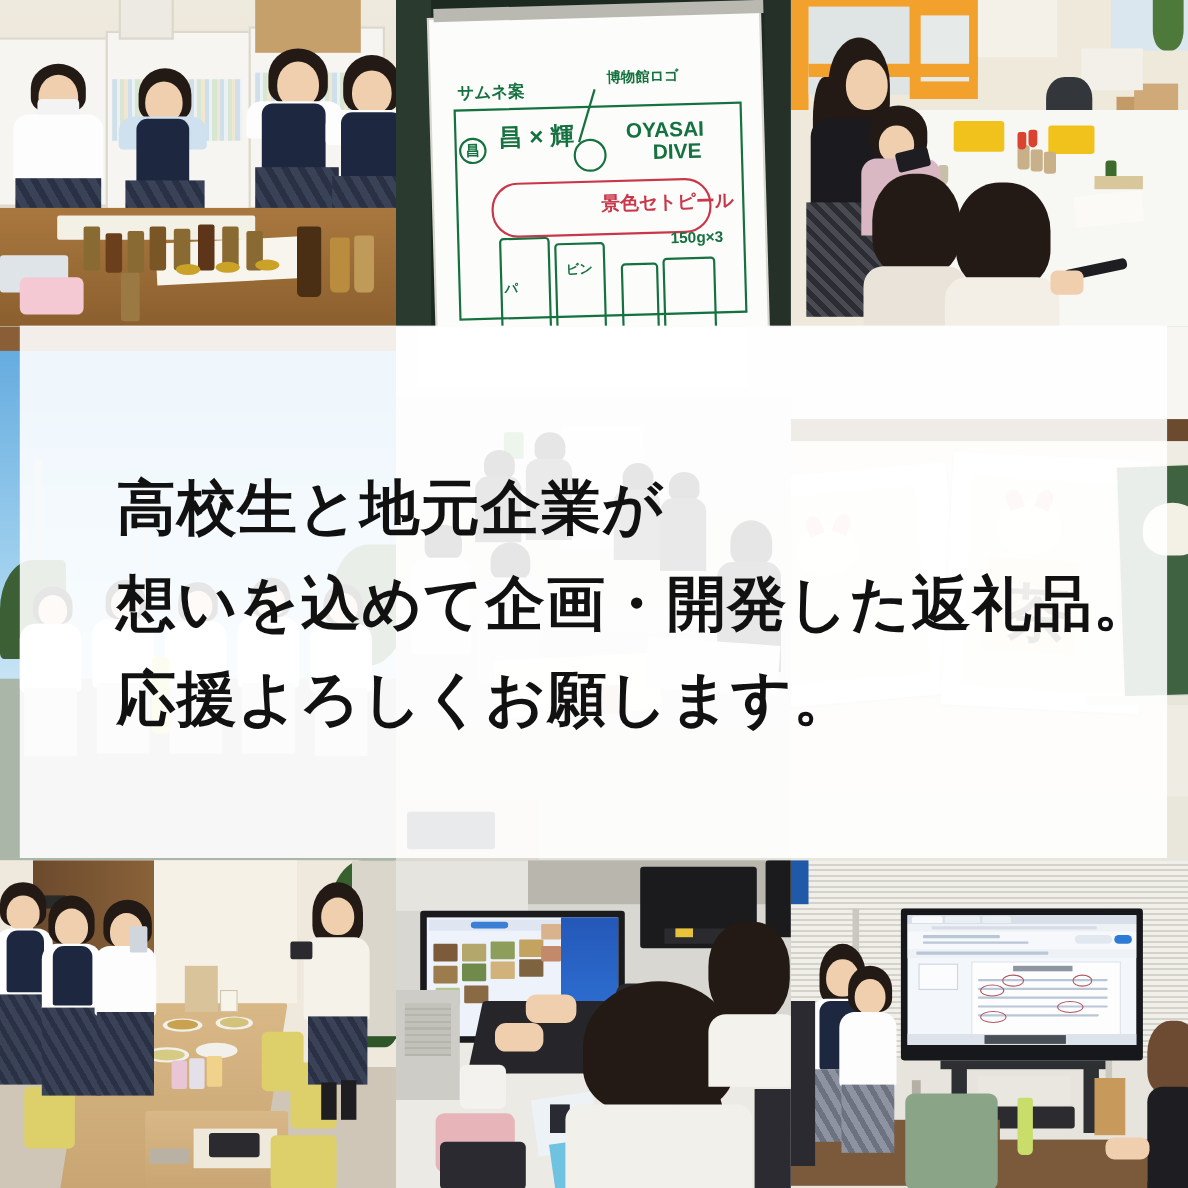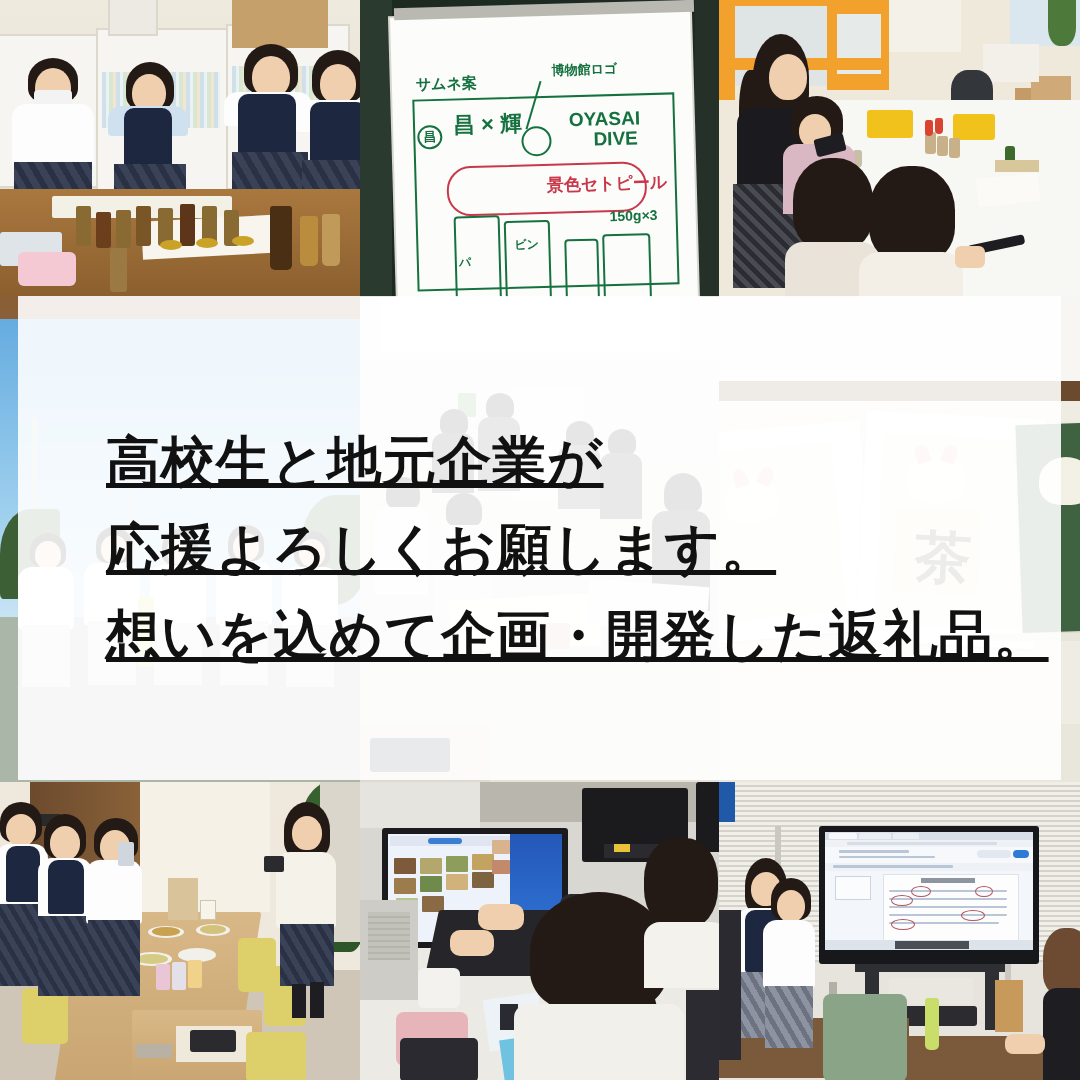--- a/index.html
+++ b/index.html
@@ -118,21 +118,20 @@
   }
   .headline .line {
     display: block;
     color: #111111;
     font-family: "DejaVu Serif", "Liberation Serif", serif;
     font-weight: 700;
     font-size: 54px;
     line-height: 87px;
     letter-spacing: 1px;
     white-space: nowrap;
-    text-decoration: underline;
   }
 </style>
 </head>
 <body>
 
 <div id="poster">
 
   <div class="collage">
 
     <div class="cell c1">
@@ -603,17 +602,17 @@
         </div>
         <div style="position:absolute;left:286px;top:252px;width:40px;height:20px;background:#f0cfae;border-radius:8px;"></div>
       </div>
     </div>
   </div>
 
   <div class="overlay-panel"></div>
 
   <div class="headline">
     <span class="line">高校生と地元企業が</span>
+    <span class="line">想いを込めて企画・開発した返礼品。</span>
     <span class="line">応援よろしくお願します。</span>
-    <span class="line">想いを込めて企画・開発した返礼品。</span>
   </div>
 
 </div>
 
 </body></html>

